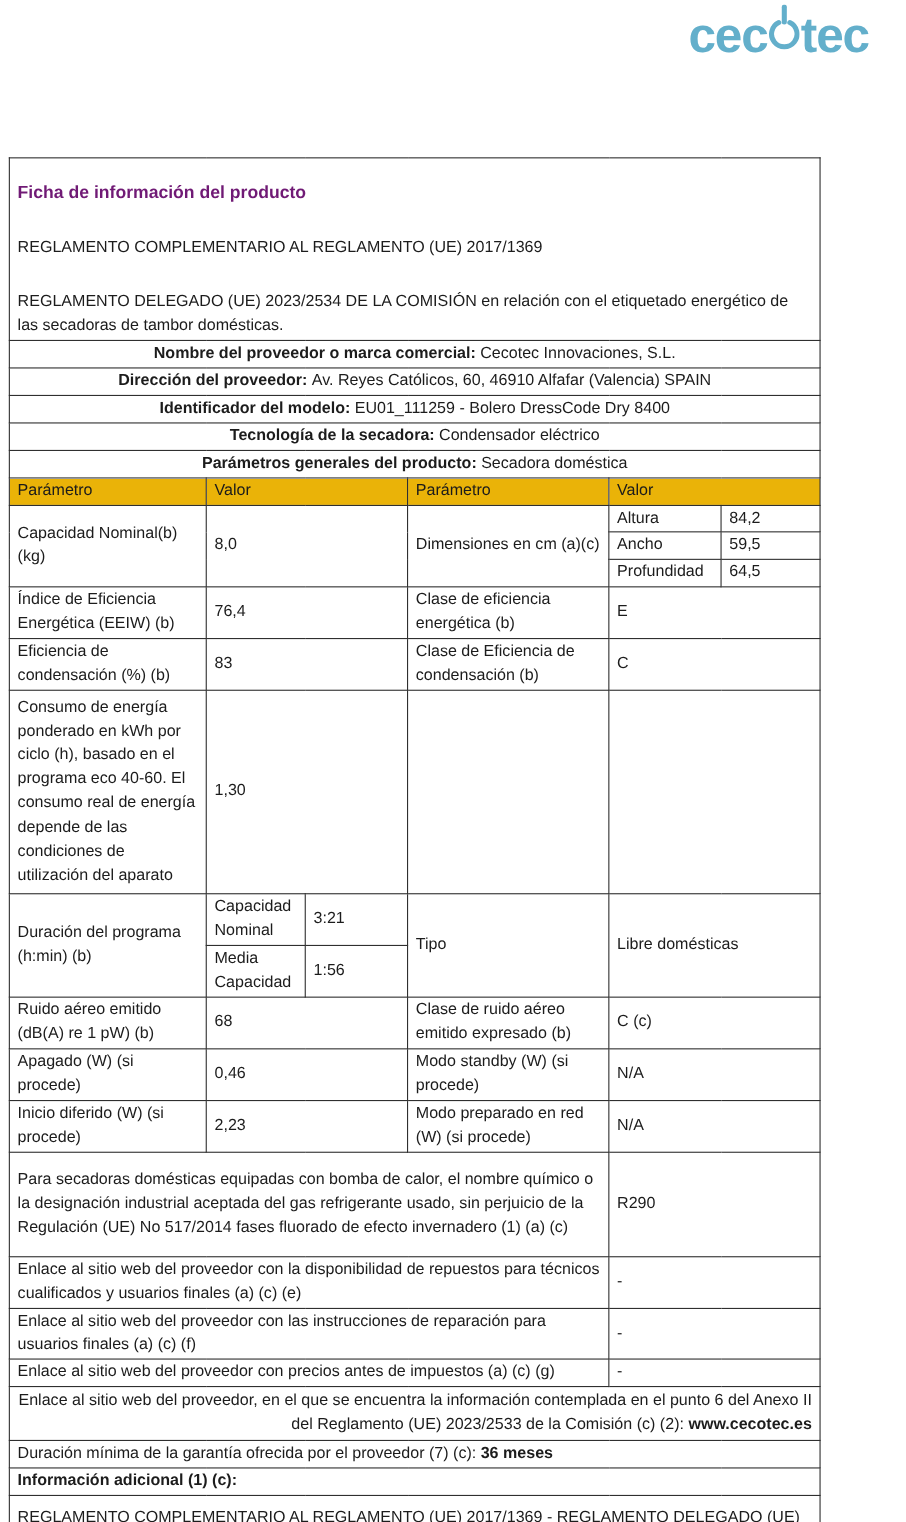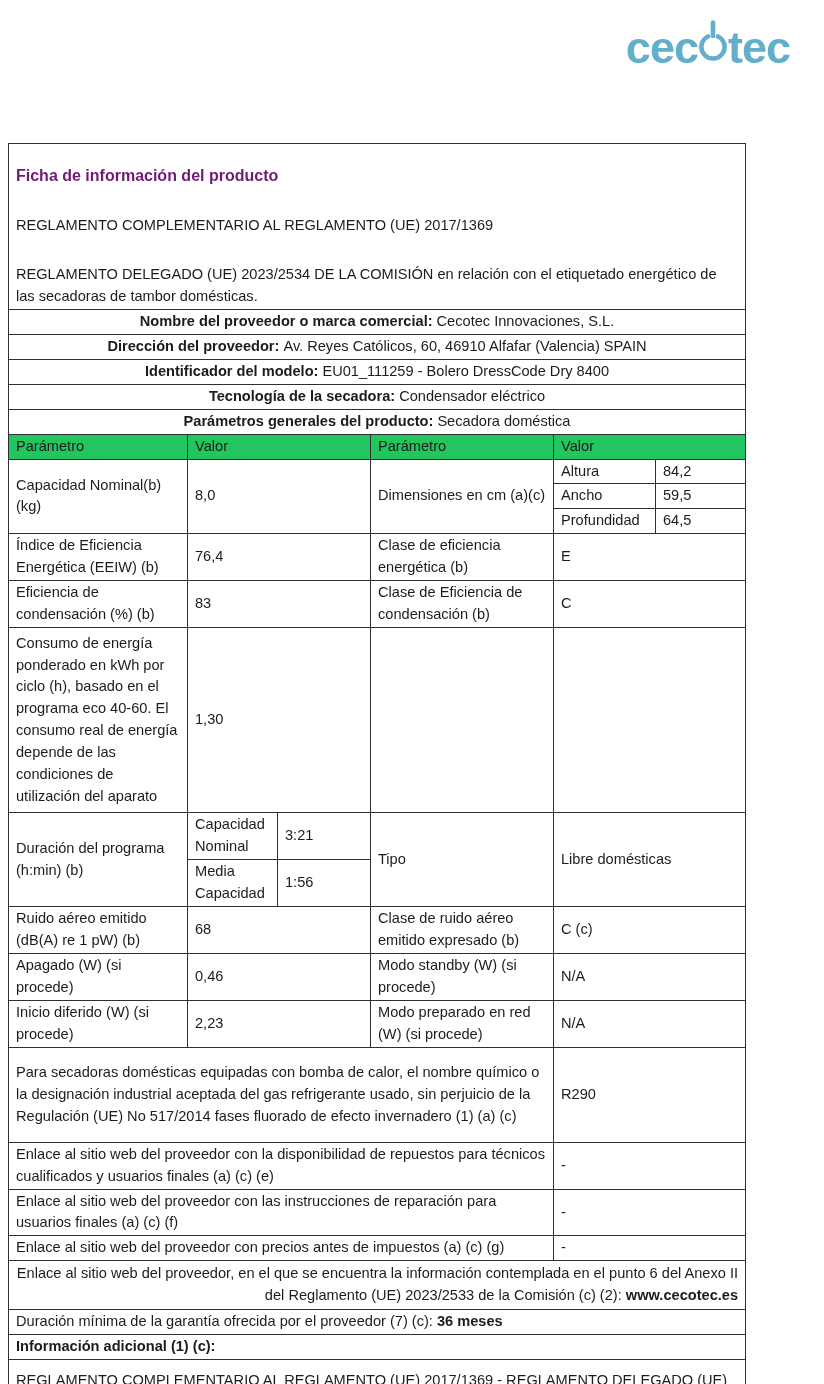--- a/index.html
+++ b/index.html
@@ -1,32 +1,32 @@
 <!DOCTYPE html>
 <html><head>
 <meta charset="utf-8">
 <style>
   html,body{margin:0;padding:0;background:#ffffff;}
   body{width:824px;height:1384px;font-family:"Liberation Sans", sans-serif;color:#1c1c1c;}
   .page{position:relative;width:824px;height:1384px;background:#fff;overflow:hidden;}
 
   
-  .logo{position:absolute;top:20px;right:34px;display:flex;align-items:flex-end;color:#63afcb;font-weight:600;font-size:45px;letter-spacing:-1px;line-height:0.78;}
+  .logo{position:absolute;top:4px;right:34px;display:flex;align-items:flex-end;color:#63afcb;font-weight:600;font-size:45px;letter-spacing:-1px;line-height:0.78;}
   .logo .pwr{margin:0 1px 1px 1px;}
 
   
   table.sheet{position:absolute;left:8px;top:143px;width:737px;border-collapse:collapse;table-layout:fixed;font-size:14.6px;}
   table.sheet td{border:1px solid #2f2f2f;padding:1px 7px;vertical-align:middle;line-height:1.5;overflow:hidden;}
   .r-intro td{height:140px;vertical-align:top;padding-top:4px;}
   .r-intro .title{margin:19px 0 0 0;font-weight:bold;color:#701a75;font-size:16px;}
   .r-intro .reg{margin:27px 0 0 0;}
   .r-info td{height:22px;text-align:center;}
   .r-info b{font-weight:bold;}
   .r-info .val{margin-left:4px;}
-  .r-head td{height:20px;background:#22c55e;color:#1b1b1b;}
+  .r-head td{height:20px;background:#eab308;color:#1b1b1b;}
   .r-sub td{height:21px;}
   .r-std td{height:44px;}
   .r-energy td{height:182px;}
   .r-dursub td{height:43px;}
   .r-refrig td{height:92px;}
   .r-link td{height:43px;}
   .r-link1 td{height:20px;margin-left:12px;}
   .r-winfo td{height:46px;text-align:right;}
   .r-warr td{height:20px;}
   .r-add td{height:20px;}

